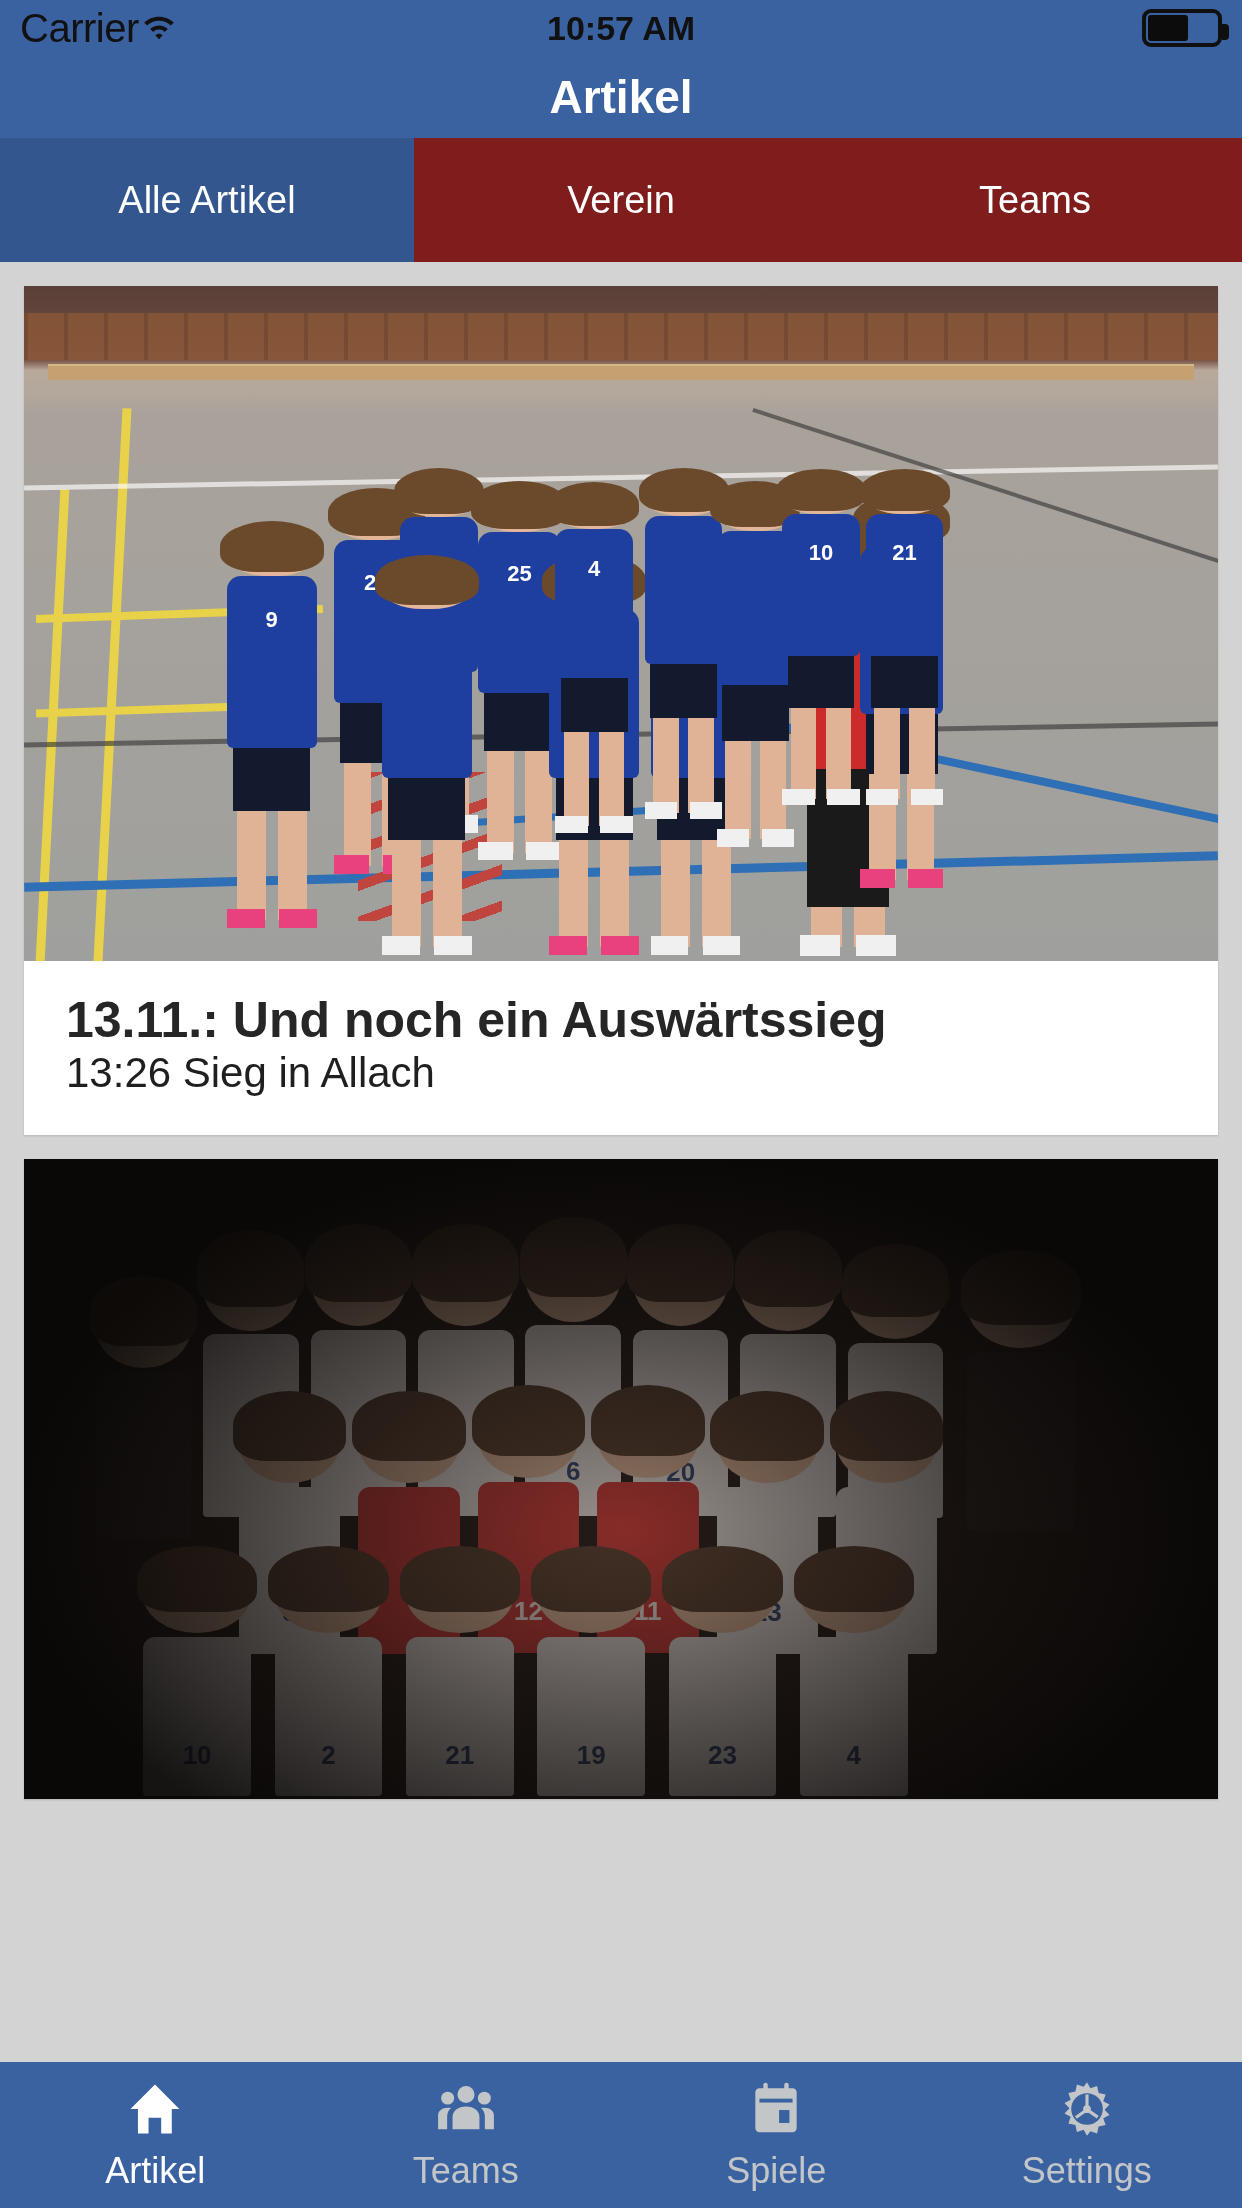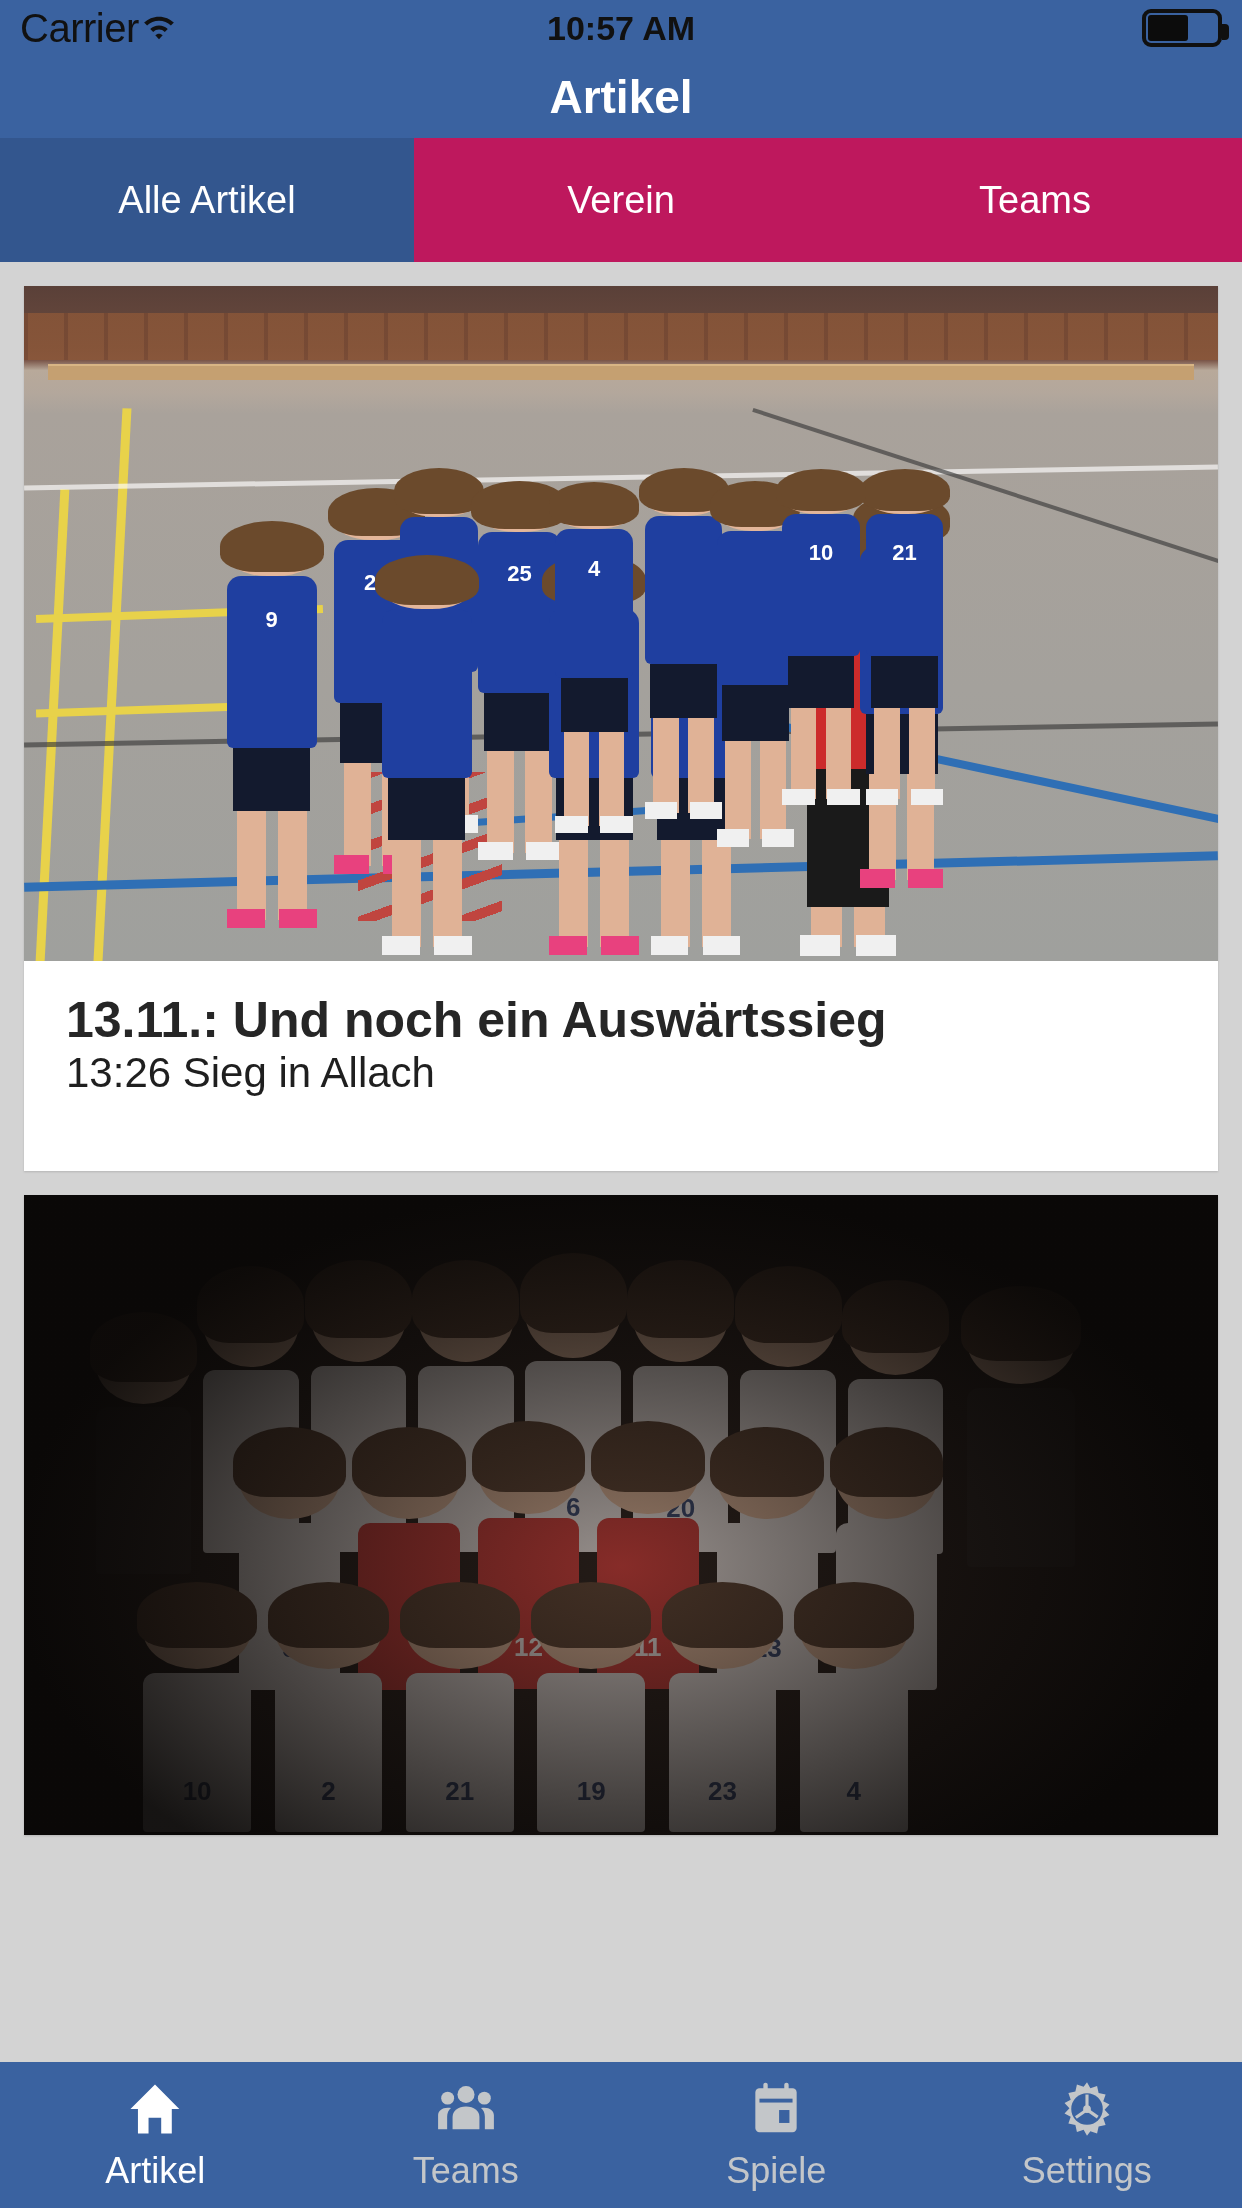--- a/index.html
+++ b/index.html
@@ -35,21 +35,21 @@
   
   .navheader{
     position:absolute; top:56px; left:0; width:1242px; height:82px;
     background:#3a62a0; display:flex; align-items:center; justify-content:center;
   }
   .navtitle{ color:#fff; font-size:46px; font-weight:bold; }
 
   
   .segbar{
     position:absolute; top:138px; left:0; width:1242px; height:124px;
-    background:#be185d; display:flex;
+    background:#7f1d1d; display:flex;
   }
   .segtab{
     flex:1; display:flex; align-items:center; justify-content:center;
     color:#fff; font-size:38px; height:100%;
   }
   .segtab.active{ background:#33568e; }
 
   
   .content{
     position:absolute; top:262px; left:0; width:1242px; height:1800px;
@@ -117,21 +117,21 @@
   }
   .avatar{
     width:110px; height:110px; border-radius:50%; background:#dcdcdc;
     display:flex; align-items:center; justify-content:center; flex:0 0 auto;
   }
   .avatar svg{ width:62px; height:62px; fill:#8c8c8c; }
   .meta-team{ margin-left:36px; font-size:42px; font-weight:bold; color:#808080; flex:1; }
   .meta-date{ font-size:42px; font-weight:bold; color:#808080; }
 
   
-  .card-body{ background:#fff; padding:30px 42px 74px 42px; }
+  .card-body{ background:#fff; padding:30px 42px 38px 42px; }
   .card-title{ font-size:50px; font-weight:bold; color:#262626; line-height:1.16; }
   .card-sub{ font-size:42px; color:#1f1f1f; margin-top:0; }
 
   
   .portrait{ position:absolute; inset:0; background:#0b0908; }
   .portrait .vignette{
     position:absolute; inset:0;
     background:radial-gradient(ellipse at 50% 58%, rgba(60,45,38,.5) 0%, rgba(10,8,7,.95) 72%);
   }
   .pp{ position:absolute; }

